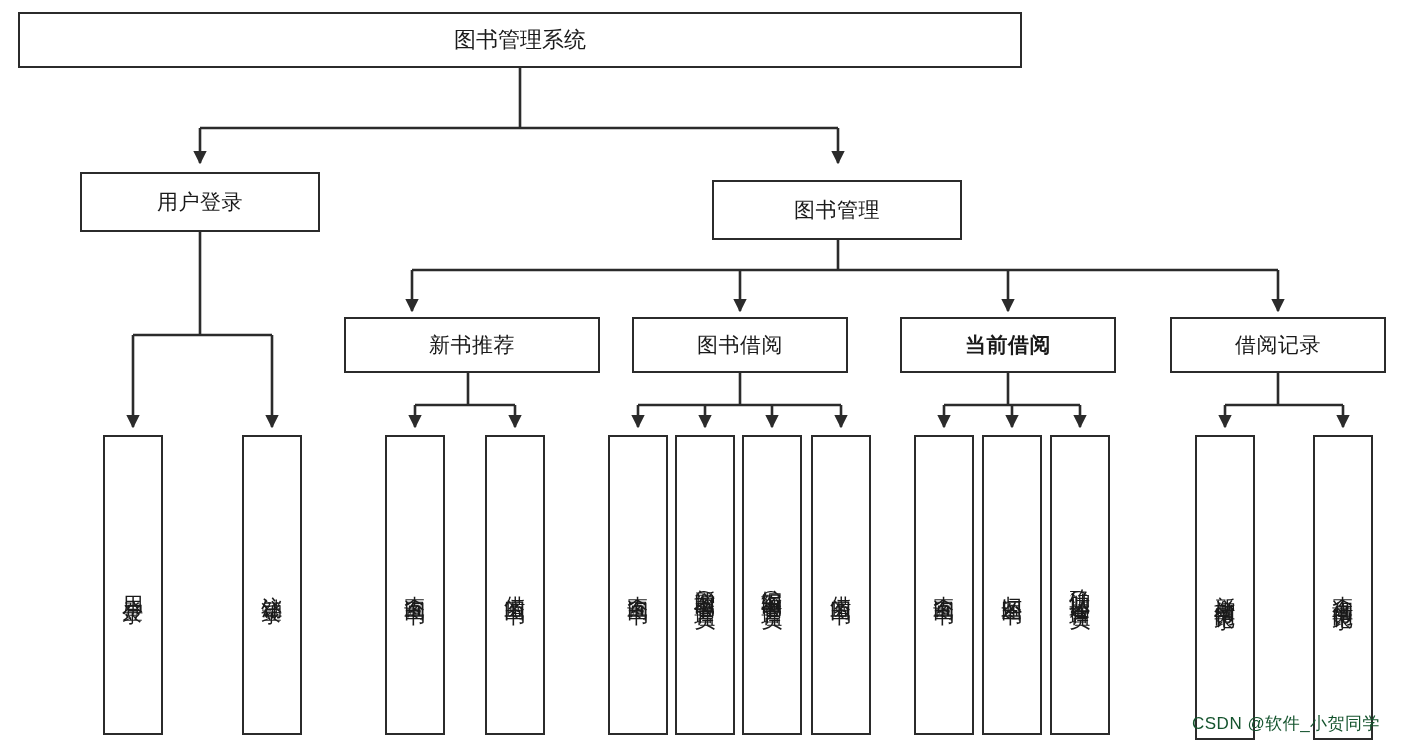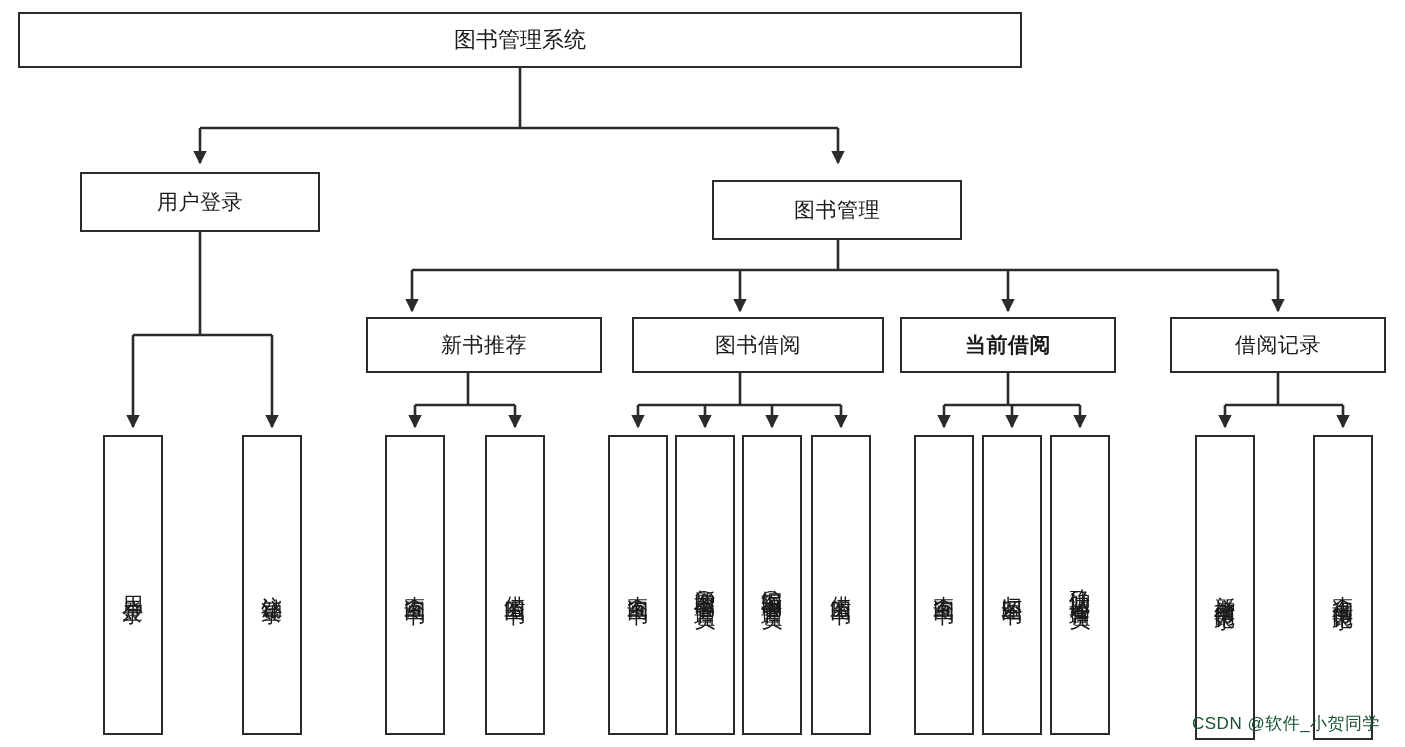--- a/index.html
+++ b/index.html
@@ -123,24 +123,24 @@
     <span class="label">图书管理系统</span>
   </div>
 
   <div class="node h" style="left:80px; top:172px; width:240px; height:60px;">
     <span class="label">用户登录</span>
   </div>
   <div class="node h" style="left:712px; top:172px; width:250px; height:60px;margin-top:8px;">
     <span class="label">图书管理</span>
   </div>
 
-  <div class="node h" style="left:366px; top:317px; width:236px; height:56px;">
+  <div class="node h" style="left:344px; top:317px; width:256px; height:56px;">
     <span class="label">新书推荐</span>
   </div>
-  <div class="node h" style="left:632px; top:317px; width:252px; height:56px;">
+  <div class="node h" style="left:632px; top:317px; width:216px; height:56px;">
     <span class="label">图书借阅</span>
   </div>
   <div class="node h" style="left:900px; top:317px; width:216px; height:56px;font-weight:bold;">
     <span class="label">当前借阅</span>
   </div>
   <div class="node h" style="left:1170px; top:317px; width:216px; height:56px;">
     <span class="label">借阅记录</span>
   </div>
 
   <div class="node v" style="left:103px; top:435px; width:60px; height:300px;">

